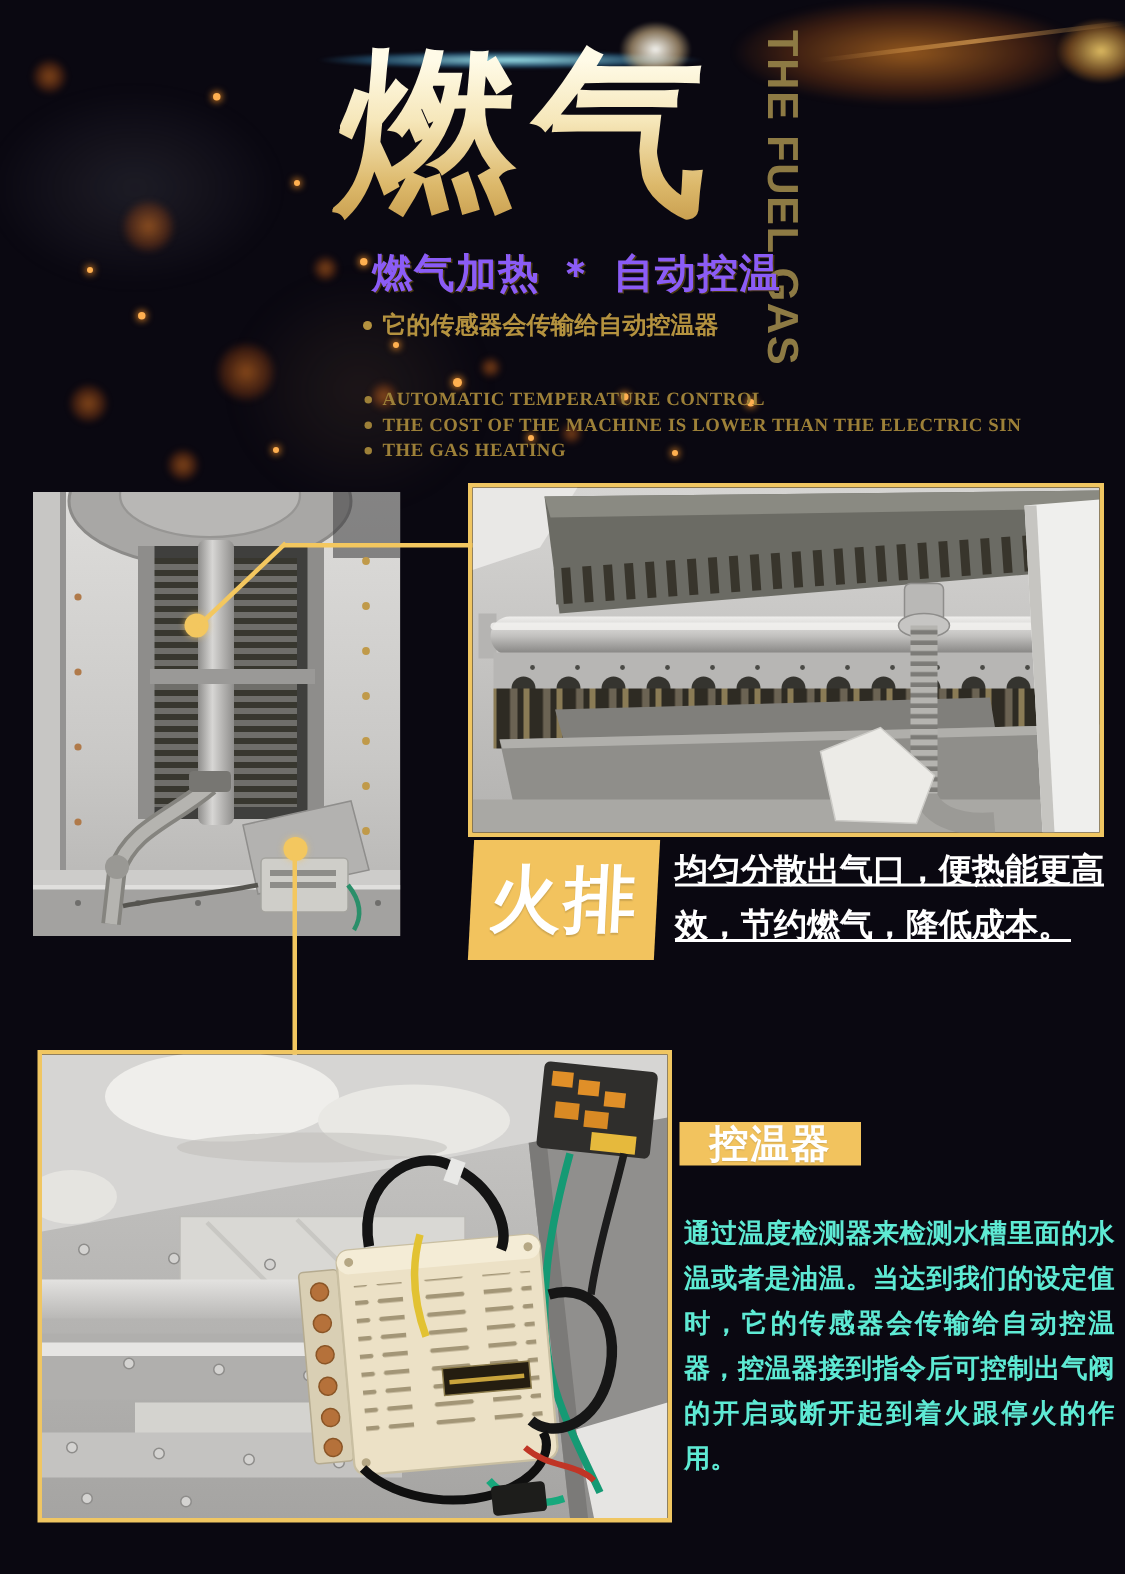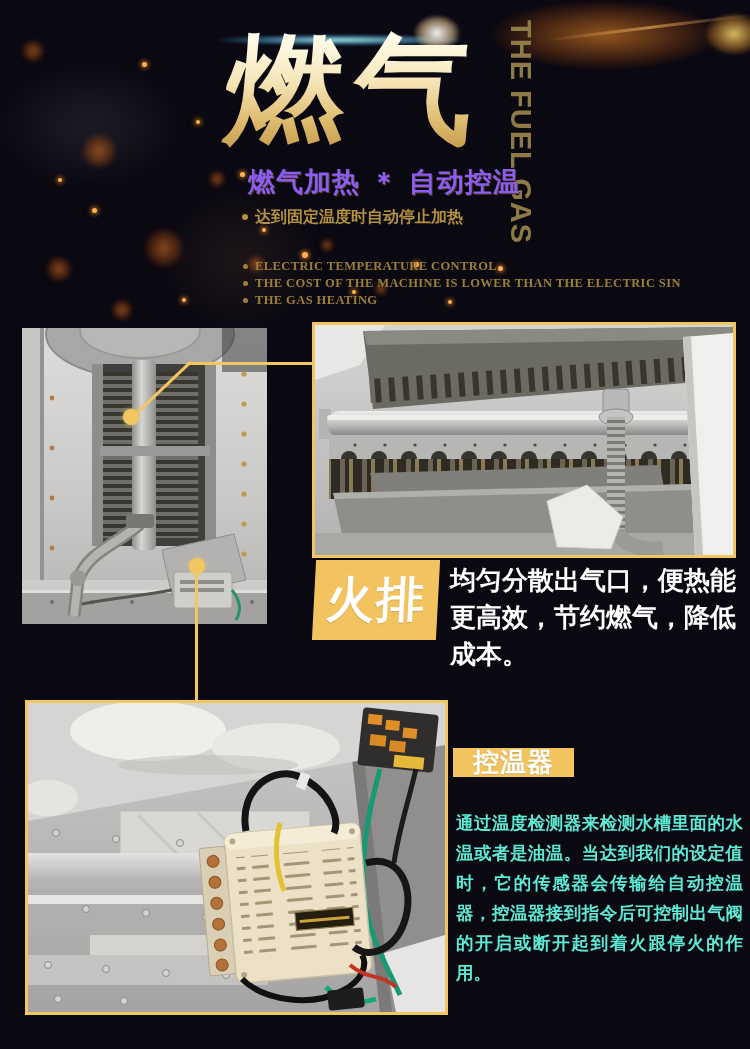--- a/index.html
+++ b/index.html
@@ -106,21 +106,21 @@
   
   .label-gold {
     position:absolute; background:#f2c35e; color:#ffffff; font-weight:bold;
     display:flex; align-items:center; justify-content:center;
     text-shadow:0 1px 1px rgba(0,0,0,.15);
   }
   .label-fire  { left:314px; top:560px; width:124px; height:80px; font-size:48px; letter-spacing:2px; transform:skewX(-3deg); }
   .label-thermo{ left:453px; top:748px; width:121px; height:29px; font-size:26px; letter-spacing:1px; }
   .fire-desc {
     position:absolute; left:450px; top:562px; width:294px;
-    color:#ffffff; font-size:26px; font-weight:bold; line-height:37px;
+    color:#ffffff; font-size:22px; font-weight:bold; line-height:37px;text-decoration:underline;
   }
   .thermo-desc {
     position:absolute; left:456px; top:808px; width:287px;
     color:#5eead4; font-size:17.5px; font-weight:bold; line-height:30px;
     text-align:justify;
   }
 </style>
 </head>
 <body>
 
@@ -152,24 +152,24 @@
   <div class="fx spark s8"></div>
   <div class="fx spark s9"></div>
   <div class="fx spark s10"></div>
   <div class="fx spark s11"></div>
   <div class="fx spark s12"></div>
 
   <h1 class="hero-title">燃气</h1>
   <div class="vertical-en">THE FUEL GAS</div>
   <div class="subtitle">燃气加热 ＊ 自动控温</div>
   <ul class="bullets-cn">
-    <li>达到固定温度时自动停止加热</li>
+    <li>它的传感器会传输给自动控温器</li>
   </ul>
   <ul class="bullets-en">
-    <li>ELECTRIC TEMPERATURE CONTROL</li>
+    <li>AUTOMATIC TEMPERATURE CONTROL</li>
     <li>THE COST OF THE MACHINE IS LOWER THAN THE ELECTRIC SIN</li>
     <li>THE GAS HEATING</li>
   </ul>
 
   <div class="photo photo-left">
     <svg width="245" height="296" viewBox="0 0 245 296">
       <defs>
         <linearGradient id="steelL" x1="0" y1="0" x2="0" y2="1">
           <stop offset="0" stop-color="#dedddb"></stop>
             <stop offset=".6" stop-color="#c9c8c6"></stop>

